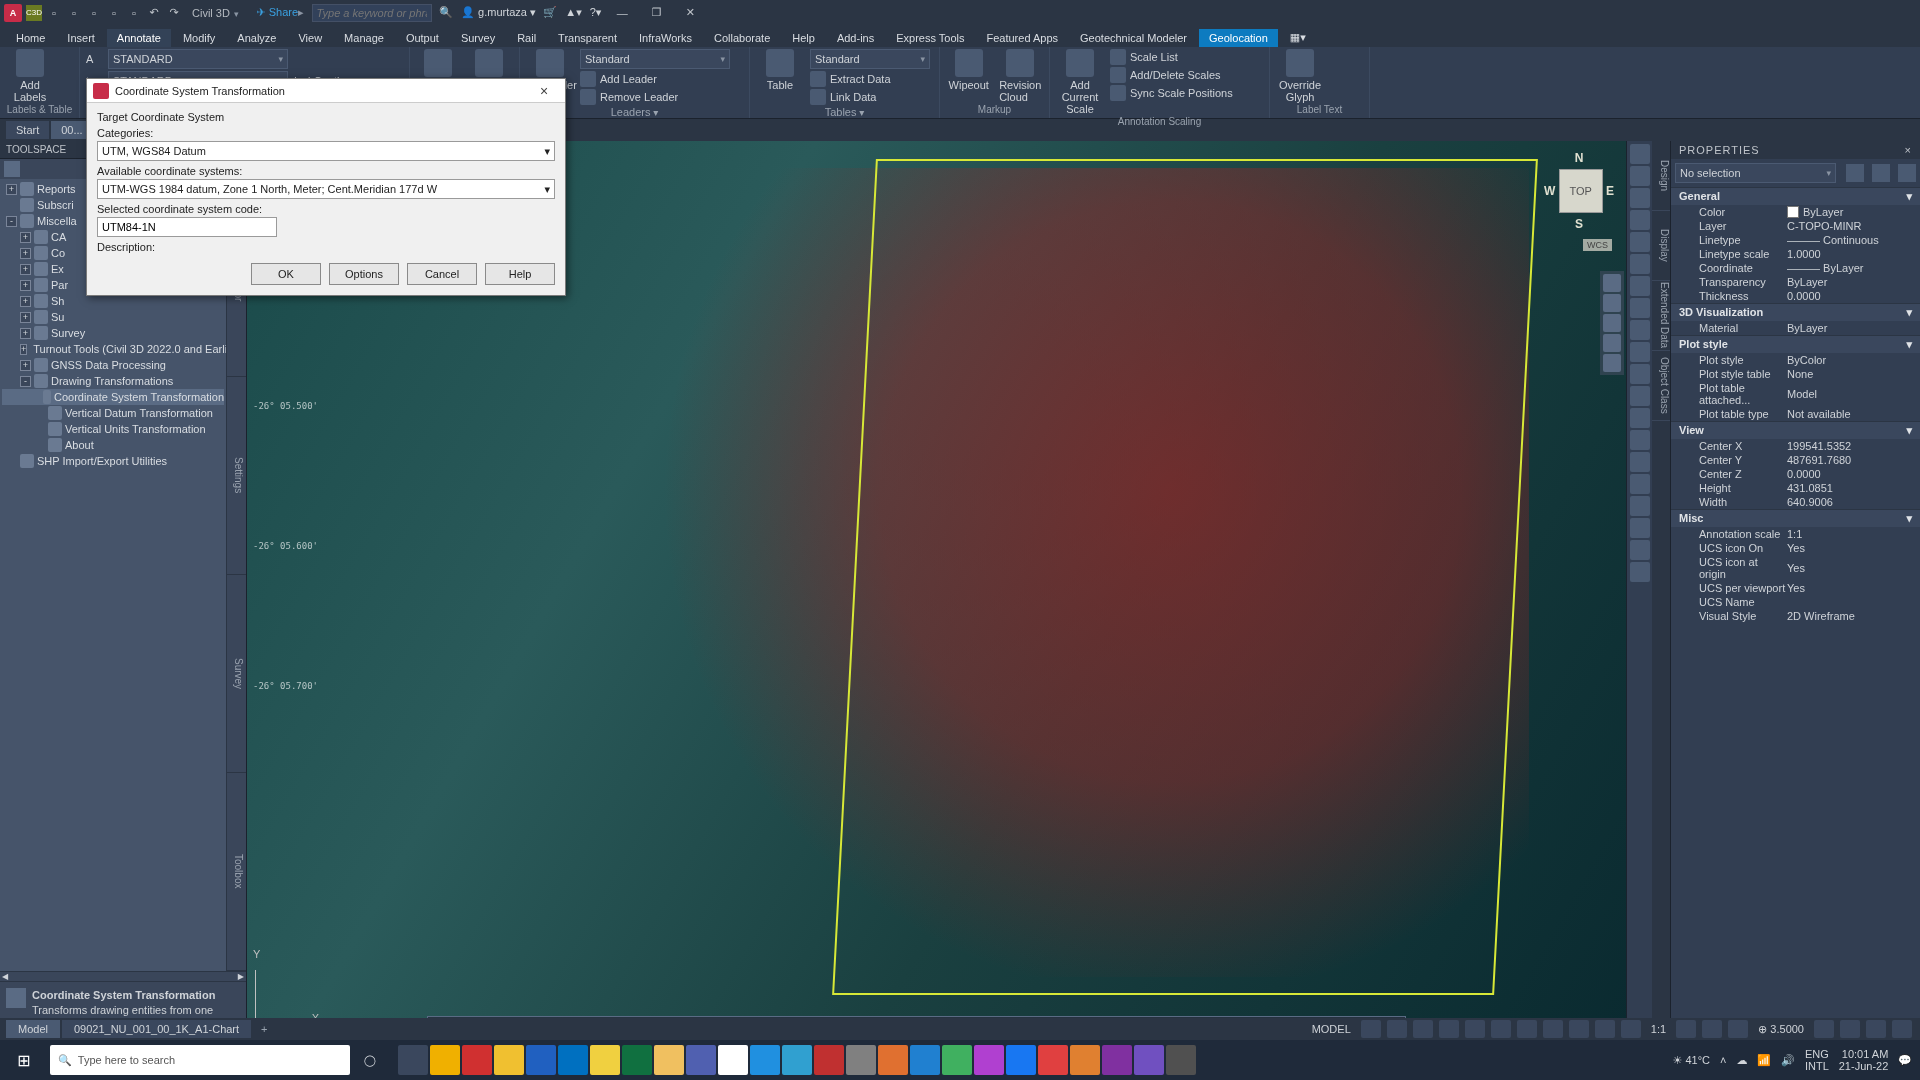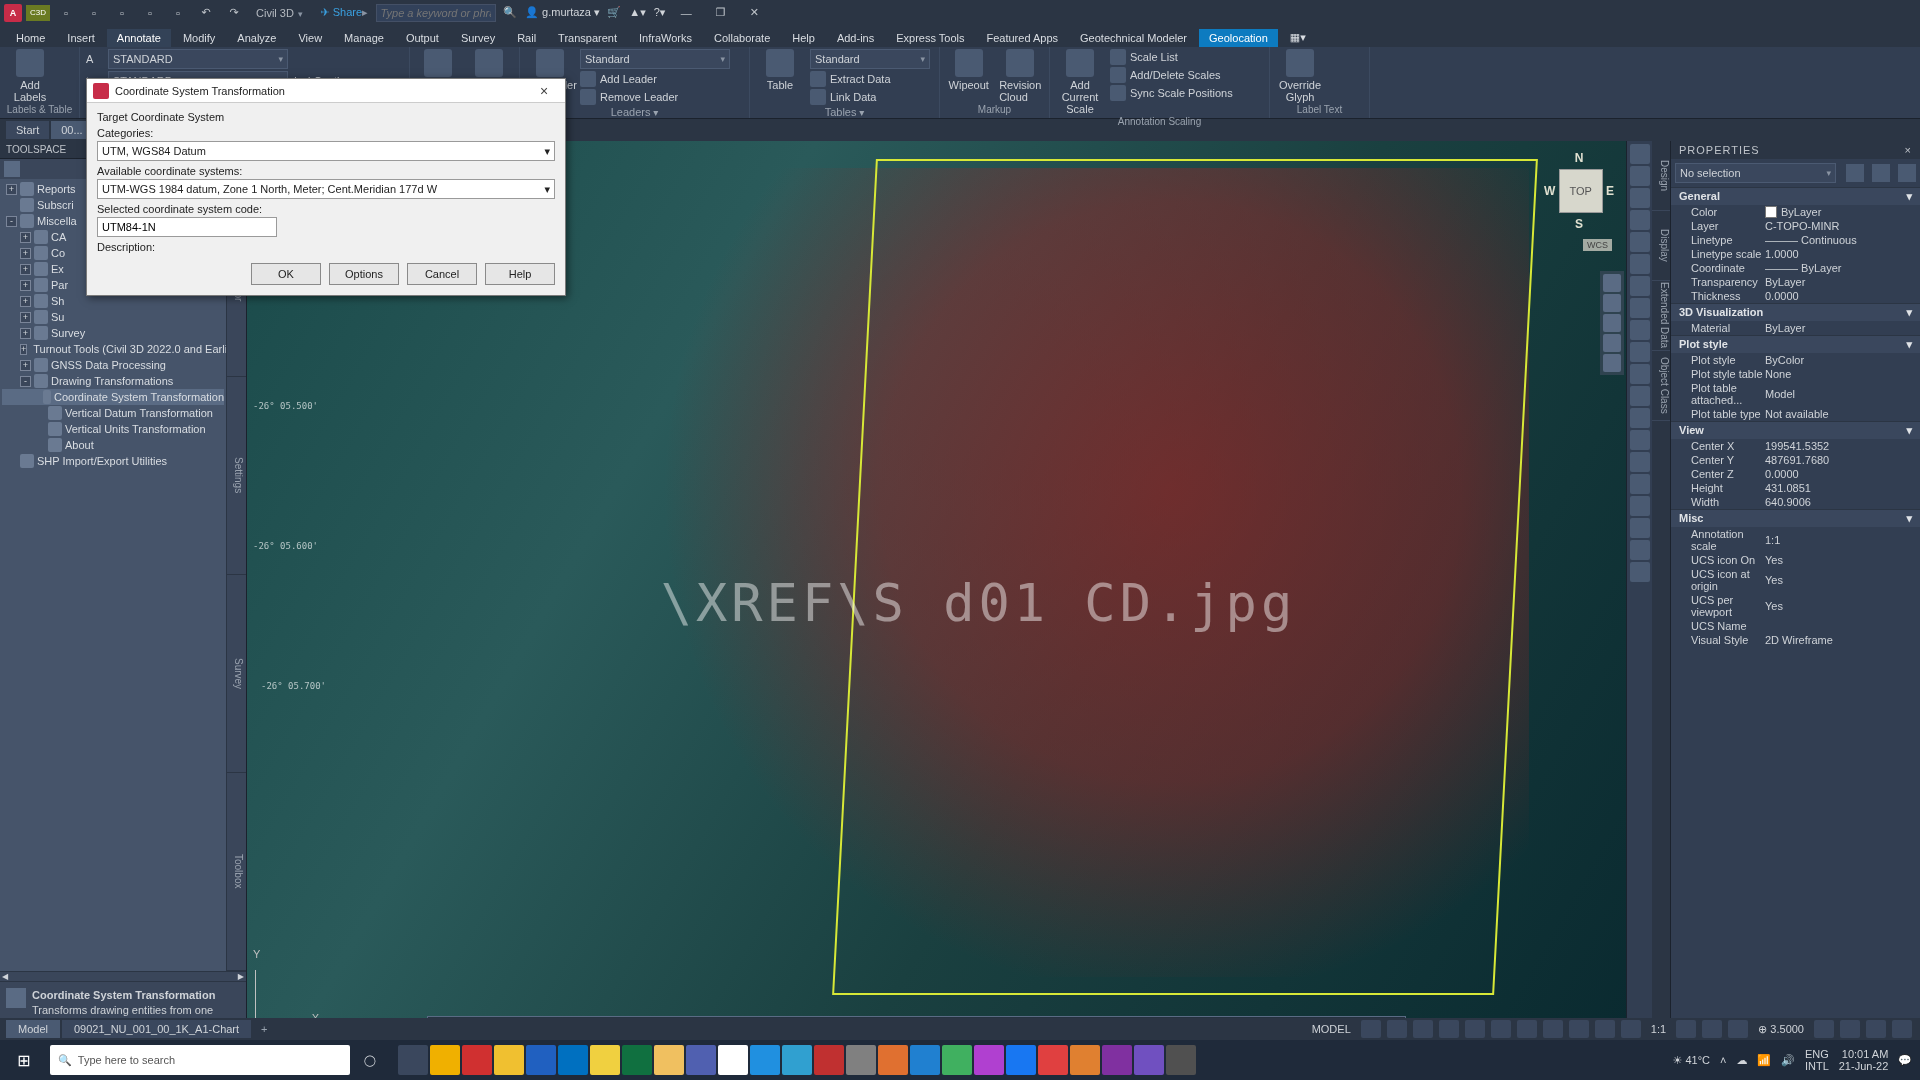--- a/index.html
+++ b/index.html
@@ -1,21 +1,21 @@
 <!DOCTYPE html>
 <html><head>
 <meta charset="utf-8">
 <style>
 * { margin: 0; padding: 0; box-sizing: border-box; font-family: "Segoe UI", Arial, sans-serif; font-size: 11px; user-select: none; }
 body { background: #2b3544; color: #d0d4d9; overflow: hidden; width: 1920px; height: 1080px; position: relative; }
 
 
 .titlebar { height: 25px; background: #2b3544; display: flex; align-items: center; padding: 0 4px; }
 .titlebar .left { display: flex; align-items: center; gap: 4px; }
-.titlebar .qat-icon { width: 24px; height: 16px; display: flex; align-items: center; justify-content: center; color: #bfc4ca; }
+.titlebar .qat-icon { width: 16px; height: 16px; display: flex; align-items: center; justify-content: center; color: #bfc4ca; }
 .titlebar .app-logo { width: 18px; height: 18px; background: #c72c48; border-radius: 2px; display: flex; align-items: center; justify-content: center; color: #fff; font-size: 9px; font-weight: bold; }
 .titlebar .prod { color: #b5bac0; margin-left: 6px; }
 .titlebar .center { flex: 1; text-align: center; color: #d0d4d9; font-size: 11px; }
 .titlebar .right { display: flex; align-items: center; gap: 8px; }
 .titlebar .search { width: 120px; height: 18px; background: #32415a; border: 1px solid #445066; color: #8a94a3; font-style: italic; padding: 0 4px; }
 .titlebar .sys-btn { width: 26px; height: 18px; display: flex; align-items: center; justify-content: center; color: #bfc4ca; }
 
 
 .ribbon-tabs { height: 22px; background: #2b3544; display: flex; align-items: flex-end; padding-left: 6px; gap: 2px; }
 .ribbon-tab { padding: 3px 10px; color: #d9dde2; cursor: default; }
@@ -80,21 +80,21 @@
 .vpalette .vb { width: 20px; height: 20px; background: #4a5a72; border-radius: 2px; }
 .vpalette-tabs { width: 18px; background: #2b3544; display:flex; flex-direction:column;}
 .vpalette-tabs .vt { flex:0 0 70px; writing-mode: vertical-rl; text-align:center; font-size:10px; color:#9aa3af; border-bottom:1px solid #3a465a;}
 
 
 .props { width: 250px; background: #323e52; border-left: 1px solid #1b222d; display: flex; flex-direction: column; }
 .props-title { background: #2b3544; padding: 3px 8px; font-size: 10px; letter-spacing: 1px; color: #bfc4ca; display:flex; align-items:center; justify-content:space-between;}
 .props-select { margin: 4px; height: 20px; background: #3a475d; border: 1px solid #4b5a72; color: #cfd3d8; padding: 0 4px; display:flex; align-items:center; justify-content:space-between;}
 .props-section { background: #3a475d; padding: 2px 8px; color: #e0e3e7; font-weight: bold; display:flex; justify-content:space-between; border-top:1px solid #2b3544;}
 .props-row { display: flex; padding: 1px 0; }
-.props-row .k { width: 94px; padding-left: 20px; color: #cfd3d8; }
+.props-row .k { width: 116px; padding-left: 28px; color: #cfd3d8; }
 .props-row .v { flex: 1; color: #cfd3d8; display:flex; align-items:center; gap:4px;}
 .props-row .sw { width:12px; height:12px; border:1px solid #777; background:#fff;}
 
 
 .dialog { position: absolute; left: 86px; top: 78px; width: 480px; background: #f0f0f0; border: 1px solid #7a7a7a; box-shadow: 2px 2px 8px rgba(0,0,0,0.5); color: #222; z-index: 100; }
 .dialog-title { height: 24px; background: #fff; display: flex; align-items: center; padding: 0 6px; border-bottom: 1px solid #ccc; }
 .dialog-title .logo { width: 16px; height: 16px; background: #c72c48; border-radius: 2px; margin-right: 6px; }
 .dialog-title .close { margin-left: auto; width: 30px; text-align: center; font-size: 14px; color: #444; }
 .dialog-body { padding: 6px 10px 10px 10px; }
 .dlg-group-title { margin: 2px 0 4px 0; color: #222; }
@@ -436,25 +436,24 @@
     <div class="toolspace-cmd">
       <div class="ic"></div>
       <div style="font-weight:bold">Coordinate System Transformation</div>
       <div>Transforms drawing entities from one coordinate system to another.</div>
     </div>
   </div>
 
   <div class="drawing">
     <div class="aerial-land"></div>
     <div class="poly-outline"></div>
-    <div class="xref-text">\XREF\S    d01  CD.jpg</div>
     <div class="coord-txt" style="left:6px;top:120px">-26° 05.400'</div>
     <div class="coord-txt" style="left:6px;top:260px">-26° 05.500'</div>
     <div class="coord-txt" style="left:6px;top:400px">-26° 05.600'</div>
-    <div class="coord-txt" style="left:14px;top:540px">-26° 05.700'</div>
+    <div class="coord-txt" style="left:6px;top:540px">-26° 05.700'</div>
     <div class="viewcube">
       <div class="dir">N</div>
       <div style="display:flex;align-items:center;justify-content:center;gap:2px">
         <span class="dir">W</span>
         <div class="top">TOP</div>
         <span class="dir">E</span>
       </div>
       <div class="dir">S</div>
     </div>
     <div class="wcs">WCS</div>

